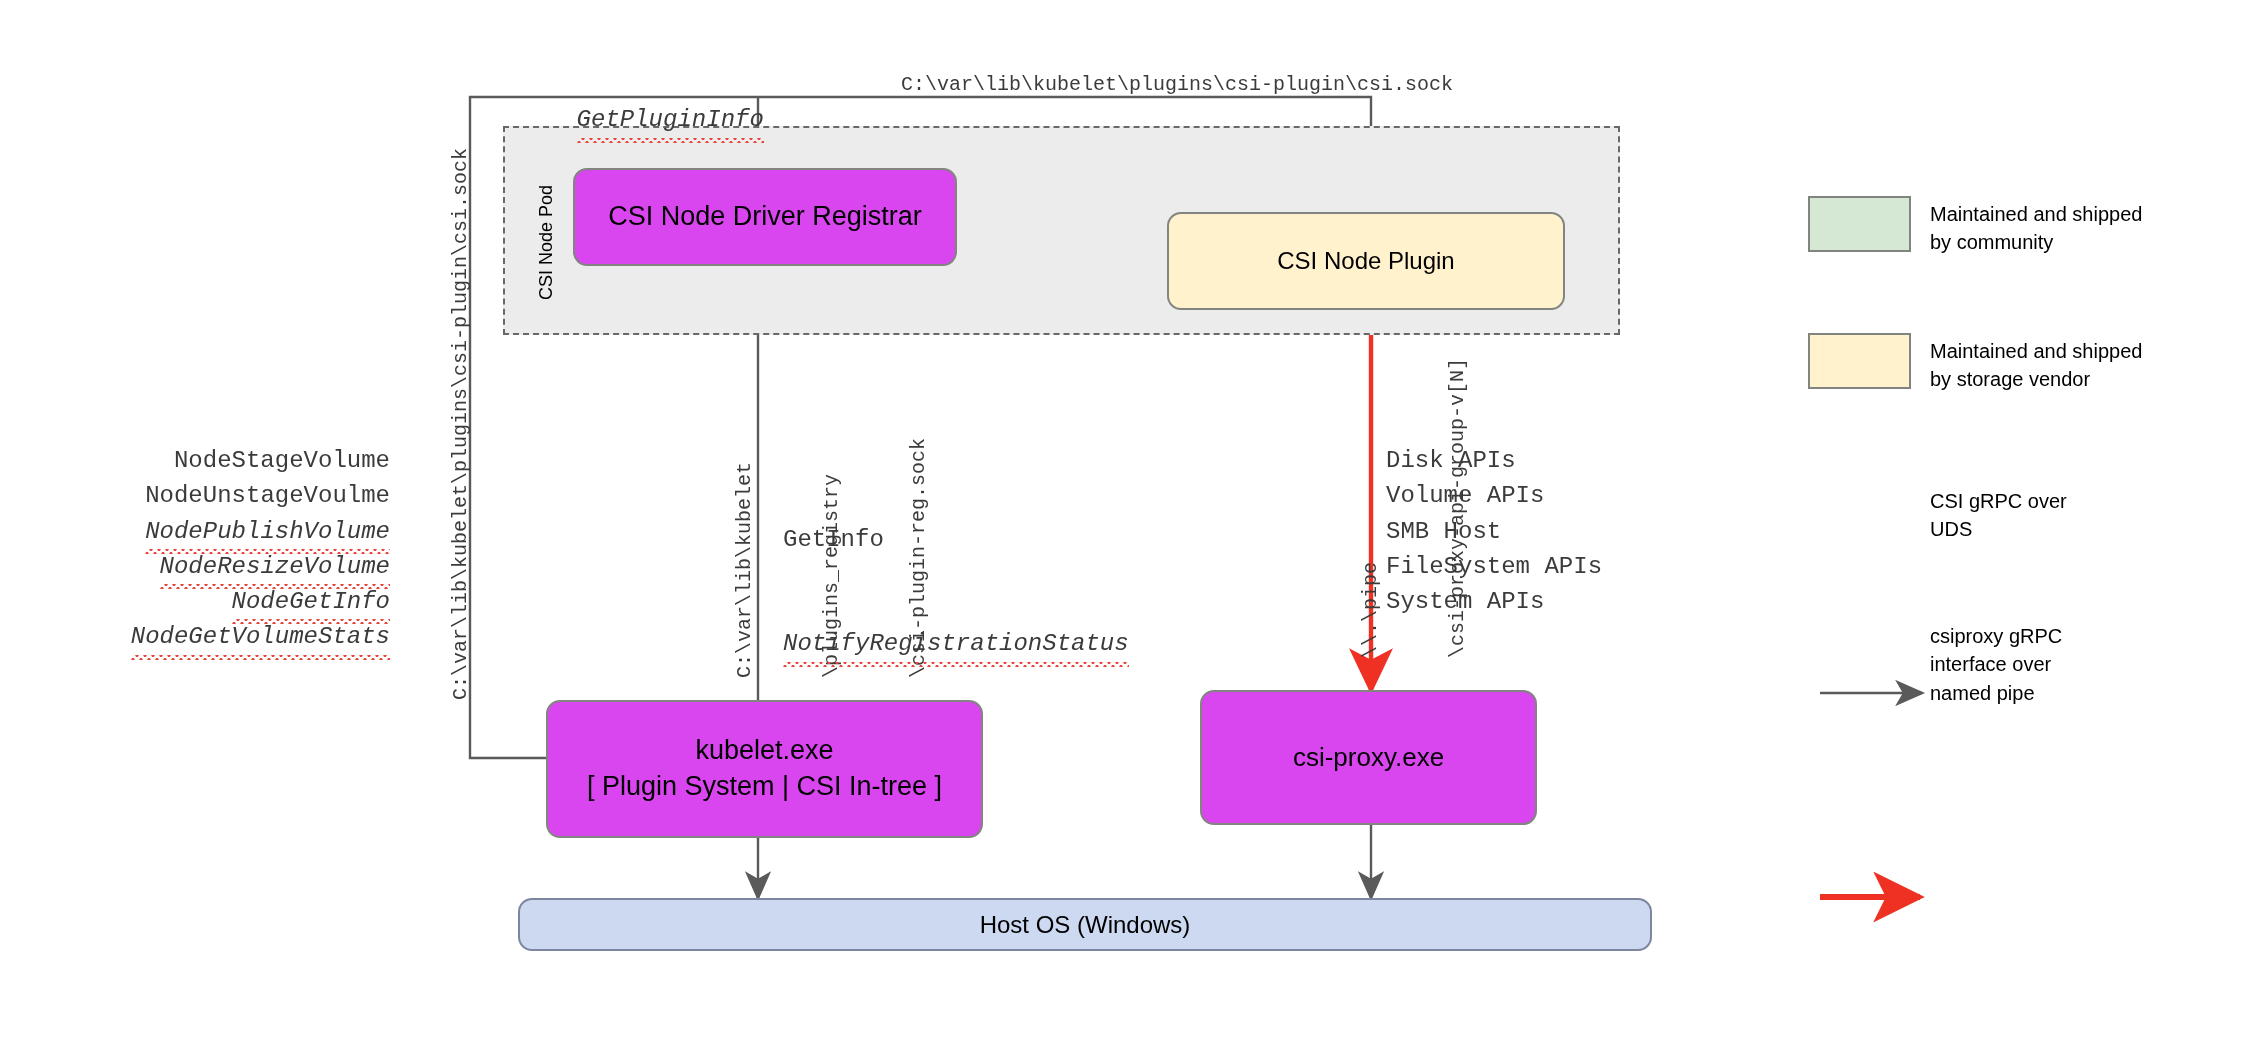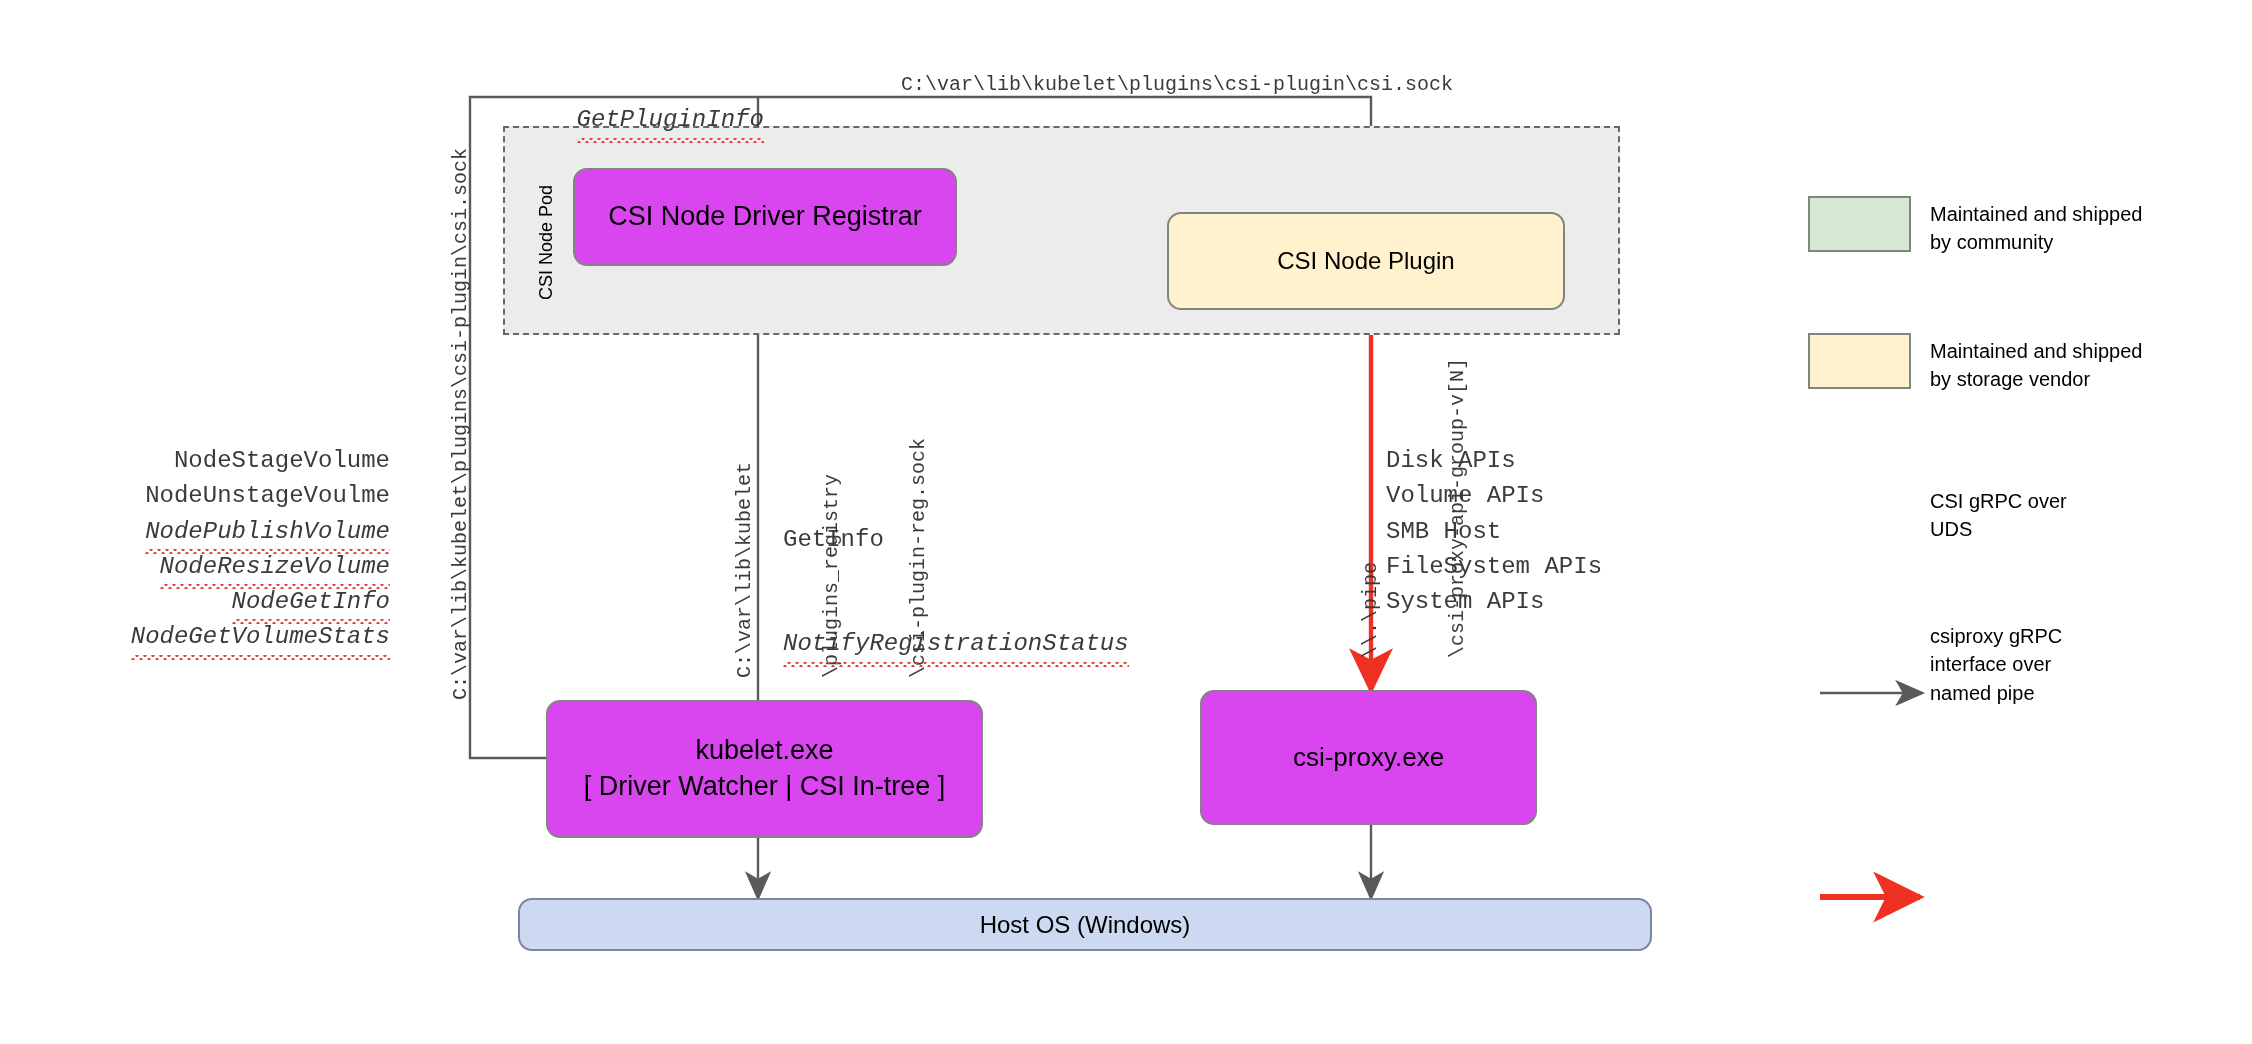--- a/index.html
+++ b/index.html
@@ -90,21 +90,21 @@
     <span class="nlines">CSI Node Driver Registrar</span>
   </div>
 
   <div class="node yellow" style="left:1167px;top:168px;width:398px;height:98px;font-size:24px;margin-top:44px;">
     <span class="nlines">CSI Node Plugin</span>
   </div>
 
   <div class="node green" style="left:546px;top:700px;width:437px;height:138px;font-size:27px;">
     <span class="nlines">
       <span style="display:block">kubelet.exe</span>
-      <span style="display:block">[ Driver Watcher | CSI In-tree ]</span>
+      <span style="display:block">[ Plugin System | CSI In-tree ]</span>
     </span>
   </div>
 
   <div class="node green" style="left:1200px;top:690px;width:337px;height:135px;font-size:26px;">
     <span class="nlines">csi-proxy.exe</span>
   </div>
 
   <div class="node blue" style="left:518px;top:898px;width:1134px;height:53px;font-size:24px;">
     <span class="nlines">Host OS (Windows)</span>
   </div>

